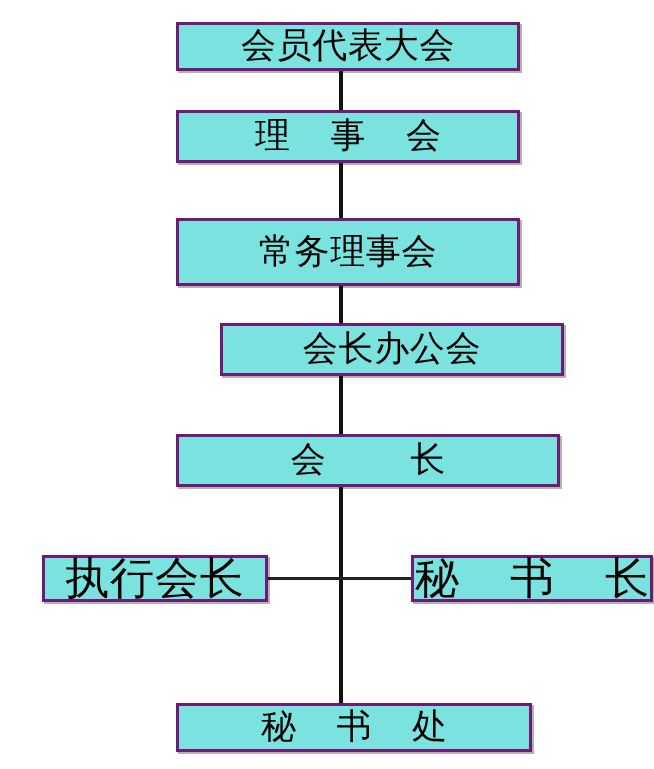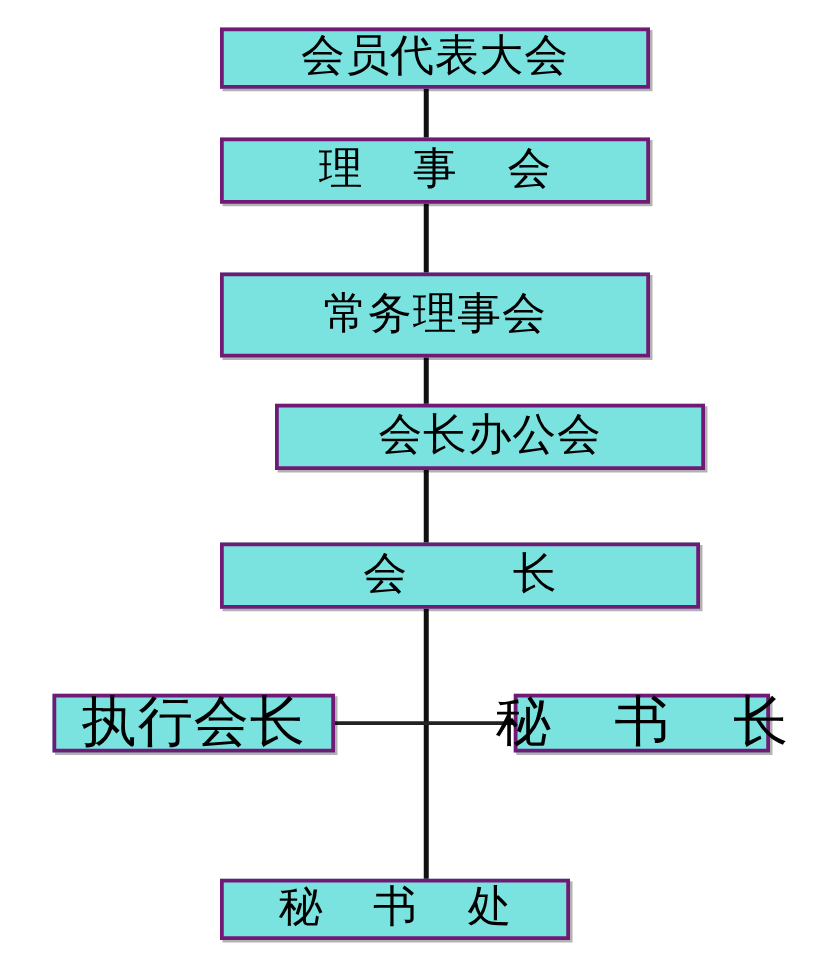--- a/index.html
+++ b/index.html
@@ -83,21 +83,21 @@
   </div>
 
   <div class="node" style="left:176px; top:434px; width:384px; height:53px;">
     <span class="node-label sp-xwide">会    长</span>
   </div>
 
   <div class="node node-sm" style="left:42px; top:555px; width:226px; height:47px;">
     <span class="node-label sp-none">执行会长</span>
   </div>
 
-  <div class="node node-sm" style="left:411px; top:555px; width:205px; height:47px;">
+  <div class="node node-sm" style="left:411px; top:555px; width:242px; height:47px;">
     <span class="node-label sp-wide">秘 书 长</span>
   </div>
 
-  <div class="node" style="left:176px; top:703px; width:280px; height:49px;">
+  <div class="node" style="left:176px; top:703px; width:356px; height:49px;">
     <span class="node-label sp-wide">秘 书 处</span>
   </div>
 
 </div>
 
 </body></html>

